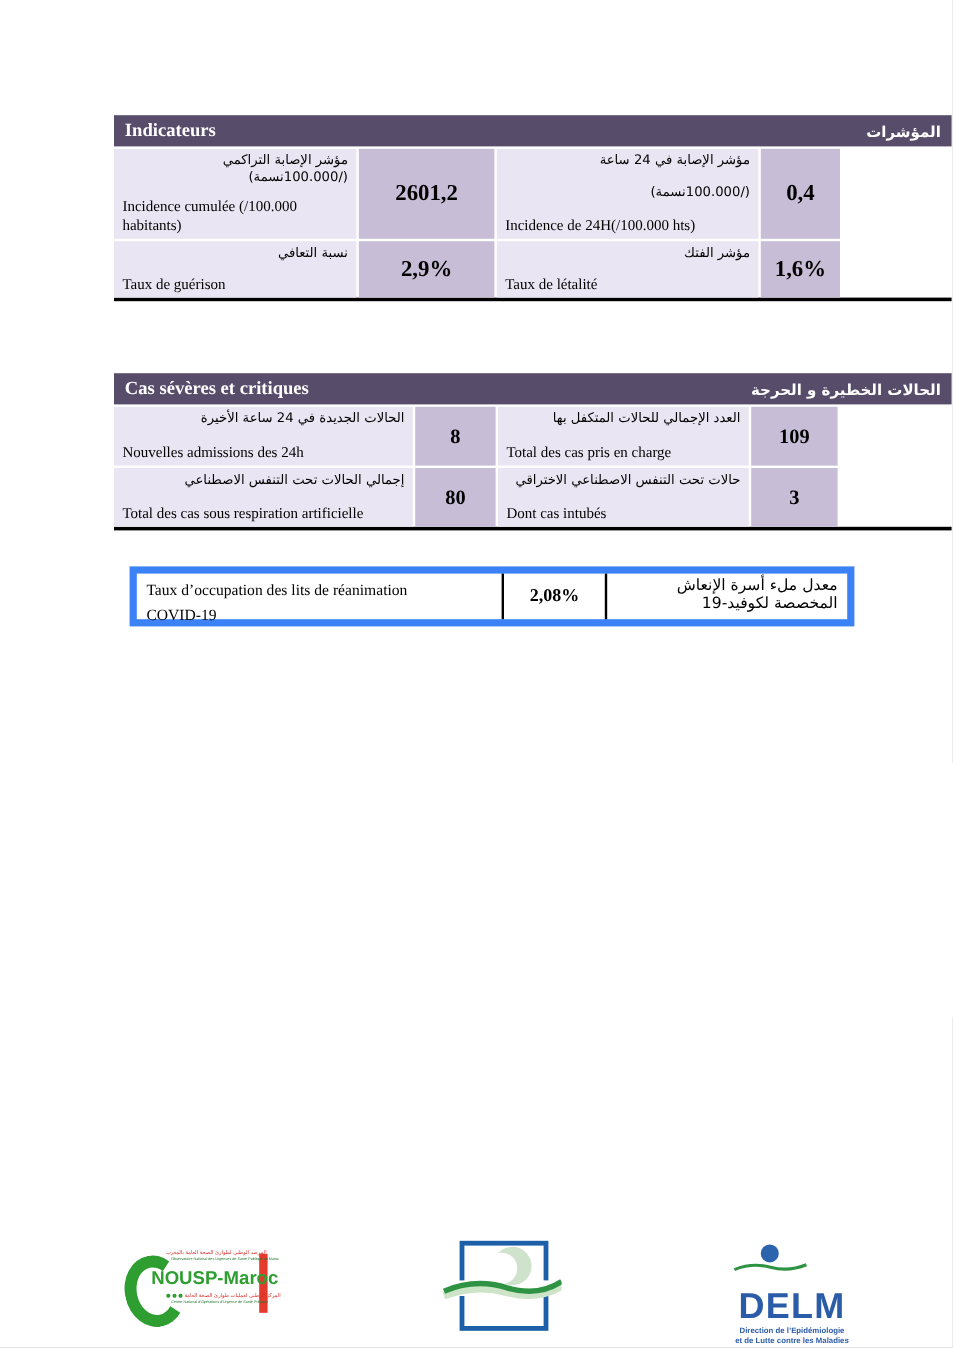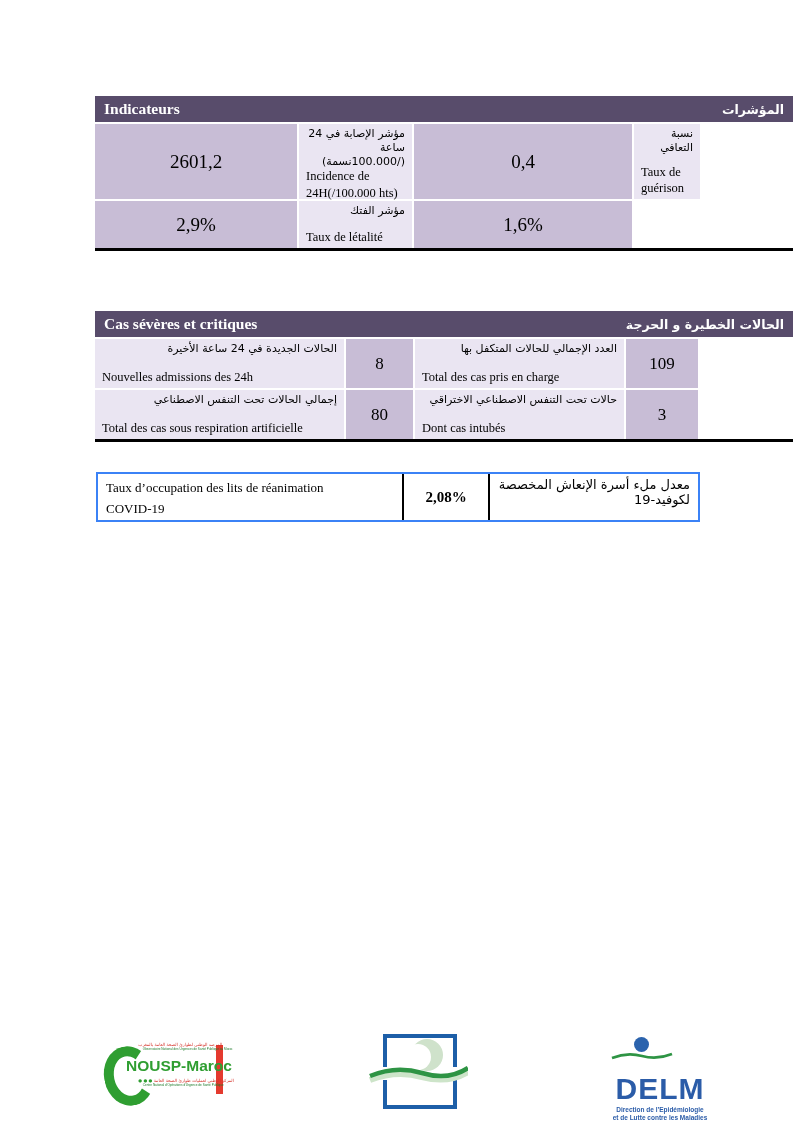--- a/index.html
+++ b/index.html
@@ -29,27 +29,27 @@
   .t1 .ptable-body{grid-template-columns:202px 113px 218px 66px;grid-template-rows:75px 47px;}
   .t2 .ptable-body{grid-template-columns:249px 67px 209px 72px;grid-template-rows:49px 49px;}
   .lbl{
     background:#eae5f2;padding:3px 7px;box-sizing:border-box;
     display:flex;flex-direction:column;justify-content:space-between;
   }
   .lbl .ar{font-family:"DejaVu Sans",sans-serif;font-size:11px;direction:rtl;text-align:right;line-height:1.25;}
   .lbl .fr{font-size:12.5px;text-align:left;line-height:1.3;}
   .val{
     background:#c8bdd6;display:flex;align-items:center;justify-content:center;
-    font-weight:normal;font-size:19px;
+    font-weight:bold;font-size:19px;
   }
   .t2 .val{font-size:17px;}
   
   .wtable{
-    position:absolute;left:96px;top:472px;width:604px;height:50px;
-    border:2px solid #3b82f6;box-sizing:border-box;display:flex;background:#fff;
+    position:absolute;left:108px;top:472px;width:604px;height:50px;
+    border:6px solid #3b82f6;box-sizing:border-box;display:flex;background:#fff;
   }
   .wtable .c1{width:306px;border-right:2px solid #000;box-sizing:border-box;
     padding:4px 8px;font-size:13px;line-height:1.6;}
   .wtable .c2{width:86px;border-right:2px solid #000;box-sizing:border-box;
     display:flex;align-items:center;justify-content:center;font-weight:bold;font-size:15px;}
   .wtable .c3{flex:1;padding:3px 8px;font-family:"DejaVu Sans",sans-serif;
     font-size:13px;direction:rtl;text-align:right;}
   
   .nousp{position:absolute;left:95px;top:1036px;width:131px;height:70px;}
   .nousp .c-arc{
@@ -74,20 +74,24 @@
 <body>
 
 <div class="page">
 
   <div class="ptable t1" style="top:96px;">
     <div class="ptable-header">
       <span class="fr-title">Indicateurs</span>
       <span class="ar-title" dir="rtl">المؤشرات</span>
     </div>
     <div class="ptable-body">
+      <div class="lbl">
+        <div class="ar">مؤشر الإصابة التراكمي (/100.000نسمة)</div>
+        <div class="fr">Incidence cumulée (/100.000 habitants)</div>
+      </div>
       <div class="val">2601,2</div>
       <div class="lbl">
         <div class="ar">مؤشر الإصابة في 24 ساعة</div>
         <div class="ar">(/100.000نسمة)</div>
         <div class="fr">Incidence de 24H(/100.000 hts)</div>
       </div>
       <div class="val">0,4</div>
       <div class="lbl">
         <div class="ar">نسبة التعافي</div>
         <div class="fr">Taux de guérison</div>

